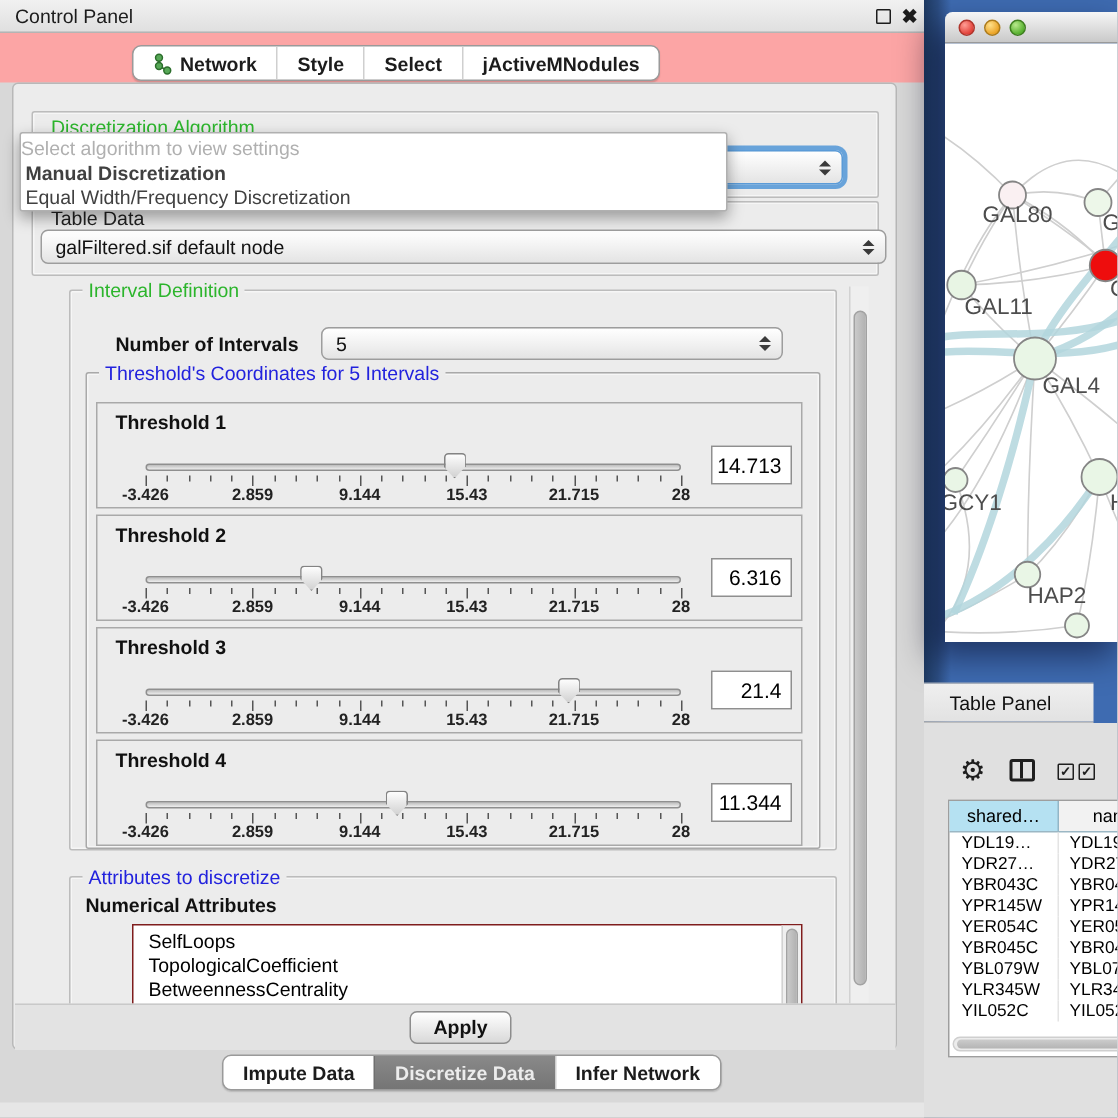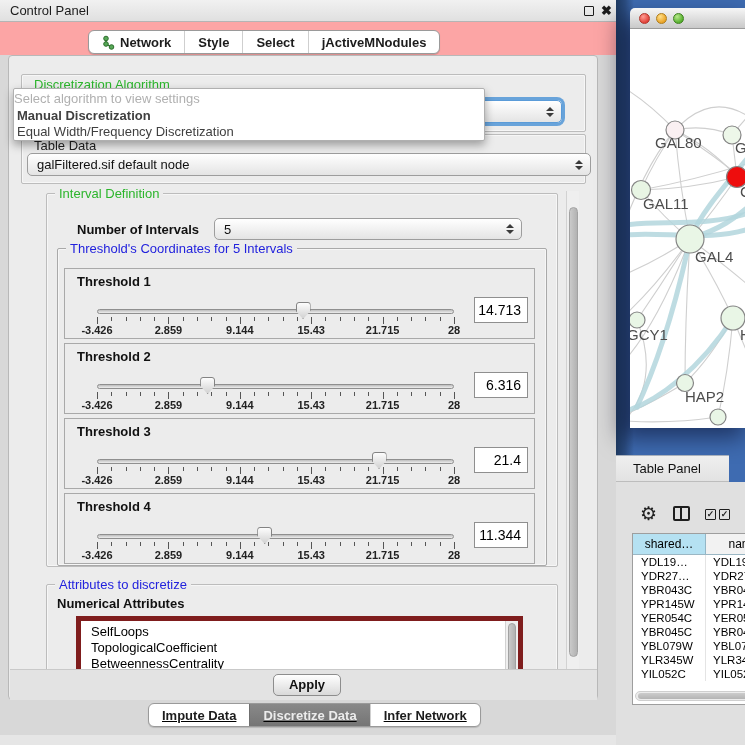--- a/index.html
+++ b/index.html
@@ -51,21 +51,21 @@
     background:linear-gradient(#bdbdbd,#eeeeee);}
   .thr-thumb{position:absolute;top:33px;width:15px;height:17px;
     background:linear-gradient(#fdfdfd,#d2d2d2);border:1px solid #838383;
     clip-path:polygon(0 0,100% 0,100% 52%,50% 100%,0 52%);border-radius:3px 3px 0 0;}
   .tickmark{position:absolute;width:1px;background:#555;}
   .axis-lab{position:absolute;top:55px;width:60px;margin-left:-30px;text-align:center;
     font-size:11px;font-weight:bold;color:#222;}
   .thr-value{position:absolute;left:409px;top:28px;width:54px;height:26px;background:#fff;border:1px solid #8f8f8f;
     font-size:14px;color:#000;text-align:right;line-height:24px;padding-right:6px;}
 
-  .attr-list{position:absolute;background:#fff;border:5px solid #7f1d1d;}
+  .attr-list{position:absolute;background:#fff;border:1px solid #7f1d1d;margin-left:12px;}
   .attr-item{padding-left:10px;font-size:13px;line-height:16px;color:#000;}
   .vscroll{position:absolute;background:#efefef;border-left:1px solid #d2d2d2;}
   .vthumb{position:absolute;left:2px;background:linear-gradient(90deg,#cacaca,#b2b2b2);border:1px solid #a2a2a2;border-radius:5px;}
 
   .strip{position:absolute;left:1px;top:613px;width:587px;height:31px;background:#e3e3e3;border-top:1px solid #c9c9c9;z-index:5;padding-left:44px;}
   .apply-btn{position:absolute;left:263px;top:4px;width:68px;height:22px;border:1px solid #8d8d8d;border-radius:5px;
     background:linear-gradient(#ffffff,#d9d9d9);font-size:13px;font-weight:bold;text-align:center;line-height:20px;color:#111;}
 
   
   .desktop{position:absolute;left:616px;top:0;width:129px;height:745px;
@@ -350,21 +350,21 @@
             <div class="vthumb" style="top:2px;width:8px;height:70px;"></div>
           </div>
         </div>
       </div>
 
       <div class="strip">
         <div class="apply-btn">Apply</div>
       </div>
     </div>
 
-    <div class="tabbar" style="left:148px;top:703px;text-decoration:underline;" id="bottomTabs">
+    <div class="tabbar" style="left:148px;top:703px;" id="bottomTabs">
         <div class="seg">
           <span>Impute Data</span>
         </div>
         <div class="seg sel">
           <span>Discretize Data</span>
         </div>
         <div class="seg">
           <span>Infer Network</span>
         </div>
       </div>

